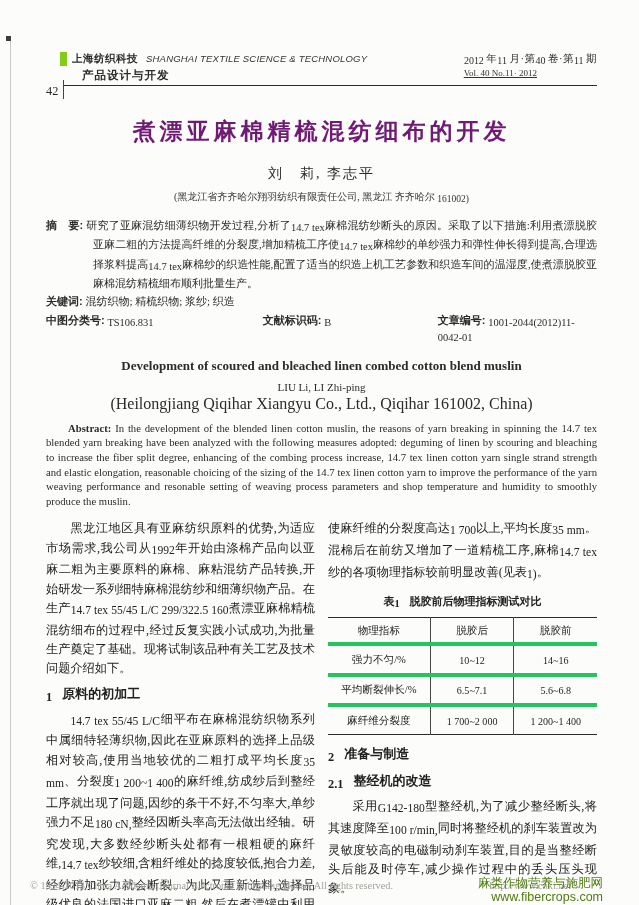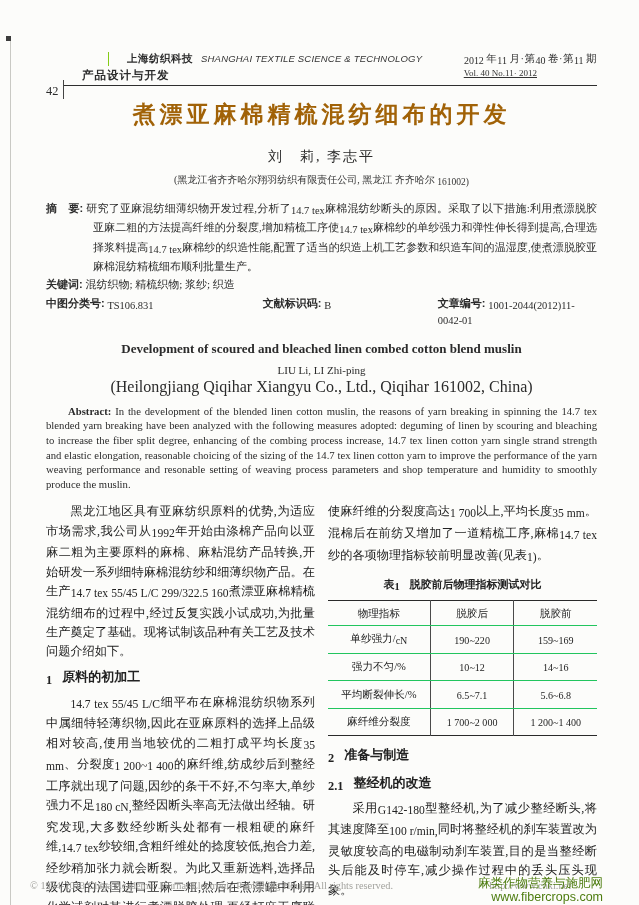--- a/index.html
+++ b/index.html
@@ -9,30 +9,30 @@
     background:#fcfcfa; color:#2b2b2b; overflow:hidden;
   }
   .edge-line { position:absolute; left:10px; top:38px; bottom:0; width:1px; background:#c9c9c4; }
   .corner-mark { position:absolute; left:6px; top:36px; width:5px; height:5px; background:#3c3c3c; }
 
   .content { position:absolute; left:46px; top:52px; width:551px; }
 
   
   .hdr { position:relative; border-bottom:1.3px solid #2e2e2e; padding-bottom:2px; padding-left:14px; }
   .hdr-row1 { display:flex; align-items:baseline; }
-  .jcn { font-family:"Liberation Sans",sans-serif; font-weight:bold; font-size:10.5px; border-left:1px solid #84cc16; padding-left:18px; letter-spacing:0.5px;margin-left:48px; }
+  .jcn { font-family:"Liberation Sans",sans-serif; font-weight:bold; font-size:10.5px; border-left:7px solid #84cc16; padding-left:5px; letter-spacing:0.5px; }
   .jen { font-family:"Liberation Sans",sans-serif; font-style:italic; font-size:9.5px; margin-left:8px; letter-spacing:0.2px; color:#333; flex:1; }
   .issue-cn { font-size:10.5px; letter-spacing:0.5px; white-space:nowrap; }
   .hdr-row2 { position:relative; display:flex; justify-content:space-between; margin-top:2px; }
   .section-label { font-family:"Liberation Sans",sans-serif; font-weight:bold; font-size:11.5px; letter-spacing:1px; margin-left:22px; }
   .issue-en { font-size:9px; color:#333; margin-right:60px;text-decoration:underline; }
   .pg-num { position:absolute; left:-14px; top:12px; font-size:13px; background:#fcfcfa; padding-right:5px; border-right:1px solid #444; line-height:16px; }
 
   
-  .title { margin-top:13px; text-align:center; font-family:"Liberation Sans",sans-serif; font-weight:bold; font-size:23px; letter-spacing:4px; color:#a16207; }
+  .title { margin-top:30px; text-align:center; font-family:"Liberation Sans",sans-serif; font-weight:bold; font-size:23px; letter-spacing:4px; color:#701a75; }
   .authors { margin-top:18px; text-align:center; font-size:14px; letter-spacing:2px; }
   .affil { margin-top:7px; text-align:center; font-size:10px; color:#333; }
 
   
   .abs { margin-top:13px; font-size:11px; line-height:17.2px; text-align:justify; padding-left:47px; text-indent:-47px; }
   .lbl { font-family:"Liberation Sans",sans-serif; font-weight:bold; }
   .kwline { margin-top:2px; font-size:11px; }
   .clcline { margin-top:4px; font-size:11px; display:flex;gap:36px; }
   .clcline .g1 { width:195px; } .clcline .g2 { width:150px; }
 
@@ -48,21 +48,21 @@
   .col { width:269px; font-size:12.2px; line-height:19.3px; text-align:justify; color:#222; }
   .col p { margin:0; text-indent:2em; }
   .col p.cont { text-indent:0; }
   .sec-h { font-family:"Liberation Sans",sans-serif; font-weight:bold; font-size:13px; margin:5px 0 3px 0; text-indent:0 !important; text-align:left; }
   .sec-h .num { margin-right:10px; }
 
   
   .tbl-caption { text-align:center; font-family:"Liberation Sans",sans-serif; font-weight:bold; font-size:11px; margin:7px 0 4px 0; }
   .tbl-caption .cap-lbl { margin-right:10px; }
   table.phys { width:100%; border-collapse:collapse; font-size:10.6px; border-top:1.6px solid #2a2a2a; border-bottom:1.6px solid #2a2a2a; }
-  table.phys th, table.phys td { font-weight:normal; text-align:center; padding:2.5px 2px; border-bottom:1px solid #22c55e; }
+  table.phys th, table.phys td { font-weight:normal; text-align:center; padding:2.5px 2px; border-bottom:4px solid #22c55e; }
   table.phys tr:last-child td { border-bottom:none; }
   table.phys th:nth-child(2), table.phys td:nth-child(2),
   table.phys th:nth-child(3), table.phys td:nth-child(3) { border-left:1px solid #4a4a4a; }
   table.phys th:first-child, table.phys td:first-child { width:38%; }
 
   
   .lat { font-family:"Liberation Serif",serif; font-size:0.95em; vertical-align:-0.21em; letter-spacing:0; }
 
   
   .footer { position:absolute; left:30px; right:68px; bottom:14px; display:flex; justify-content:space-between; font-size:10.3px; color:#a2a29d; white-space:nowrap; }
@@ -121,25 +121,20 @@
         <table class="phys">
           <thead>
             <tr>
               <th>物理指标</th>
               <th>脱胶后</th>
               <th>脱胶前</th>
             </tr>
           </thead>
           <tbody>
             <tr>
-              <td class="lz">单纱强力/<span class="lat">cN</span></td>
-              <td class="lz"><span class="lat">190~220</span></td>
-              <td class="lz"><span class="lat">159~169</span></td>
-            </tr>
-            <tr>
               <td class="lz">强力不匀/%</td>
               <td class="lz"><span class="lat">10~12</span></td>
               <td class="lz"><span class="lat">14~16</span></td>
             </tr>
             <tr>
               <td class="lz">平均断裂伸长/%</td>
               <td class="lz"><span class="lat">6.5~7.1</span></td>
               <td class="lz"><span class="lat">5.6~6.8</span></td>
             </tr>
             <tr>

